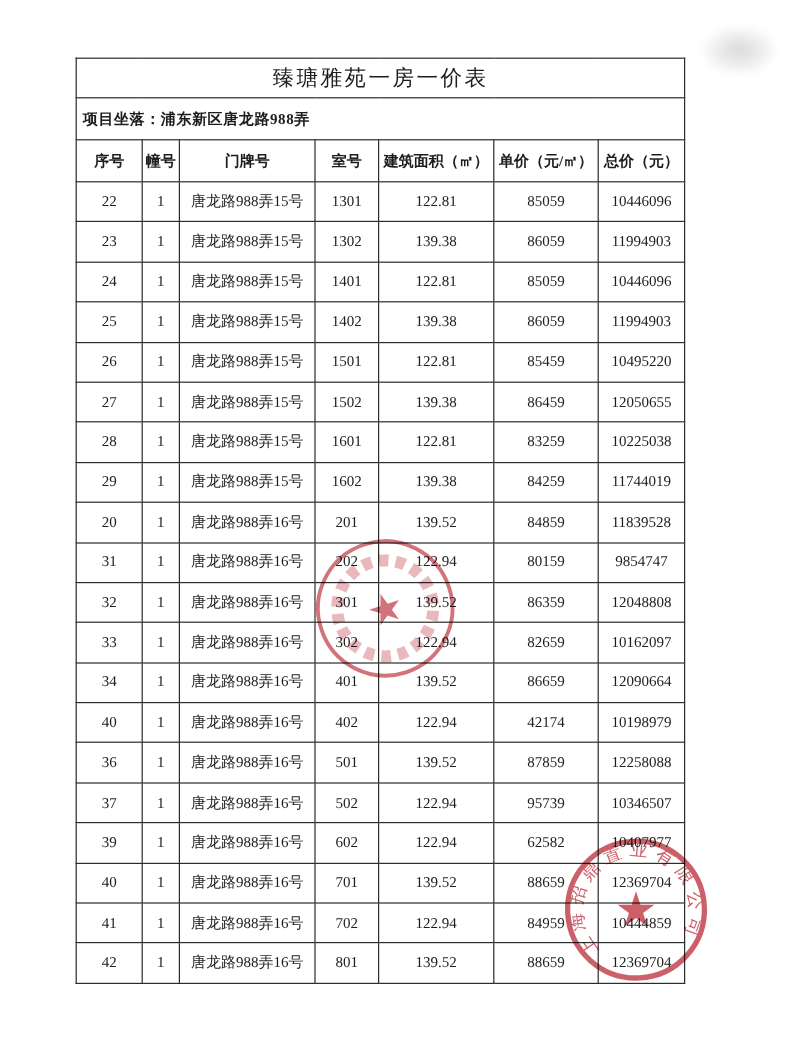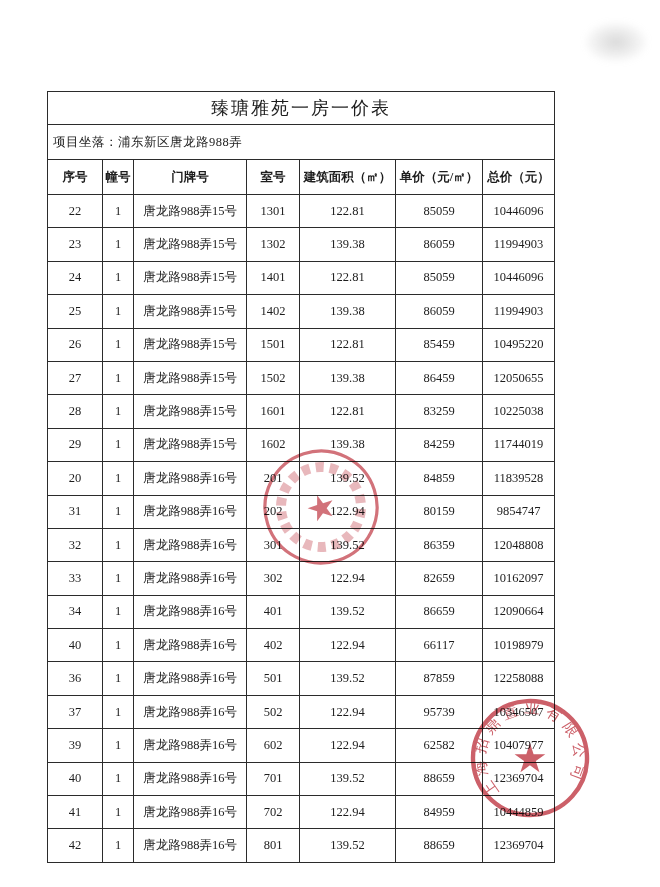--- a/index.html
+++ b/index.html
@@ -8,32 +8,31 @@
     font-family:"Liberation Serif","DejaVu Serif",serif;color:#1d1d1d;
     overflow:hidden;
   }
   .page{position:absolute;inset:0;}
   .corner-shadow{
     position:absolute;left:585px;top:22px;width:62px;height:40px;
     background:radial-gradient(ellipse at center,rgba(120,120,120,0.28),rgba(160,160,160,0.12) 55%,transparent 75%);
     filter:blur(3px);
   }
   table.price-table{
-    position:absolute;left:47px;top:48px;width:507px;
+    position:absolute;left:63px;top:48px;width:507px;
     border-collapse:collapse;table-layout:fixed;
     background:transparent;
-    margin-top:43px;
   }
   table.price-table th,table.price-table td{
     border:1.6px solid #2b2b2b;
     text-align:center;vertical-align:middle;
     font-size:12.5px;overflow:hidden;white-space:nowrap;
   }
   tr.title-row th{height:30px;font-size:18px;font-weight:normal;letter-spacing:2px;}
-  tr.loc-row th{height:32px;text-align:left;padding-left:5px;font-size:12.5px;font-weight:normal;letter-spacing:0.5px;}
+  tr.loc-row th{height:32px;text-align:left;padding-left:5px;font-size:12.5px;font-weight:bold;letter-spacing:0.5px;}
   tr.head-row th{height:32px;font-weight:bold;}
   tbody td{height:30.4px;}
   .stamp{
     position:absolute;mix-blend-mode:multiply;pointer-events:none;
   }
   .stamp svg{display:block;}
 </style>
 </head>
 <body>
 
@@ -185,21 +184,21 @@
           <td>139.52</td>
           <td>86659</td>
           <td>12090664</td>
         </tr>
         <tr>
           <td>40</td>
           <td>1</td>
           <td>唐龙路988弄16号</td>
           <td>402</td>
           <td>122.94</td>
-          <td>66117</td>
+          <td>42174</td>
           <td>10198979</td>
         </tr>
         <tr>
           <td>36</td>
           <td>1</td>
           <td>唐龙路988弄16号</td>
           <td>501</td>
           <td>139.52</td>
           <td>87859</td>
           <td>12258088</td>

